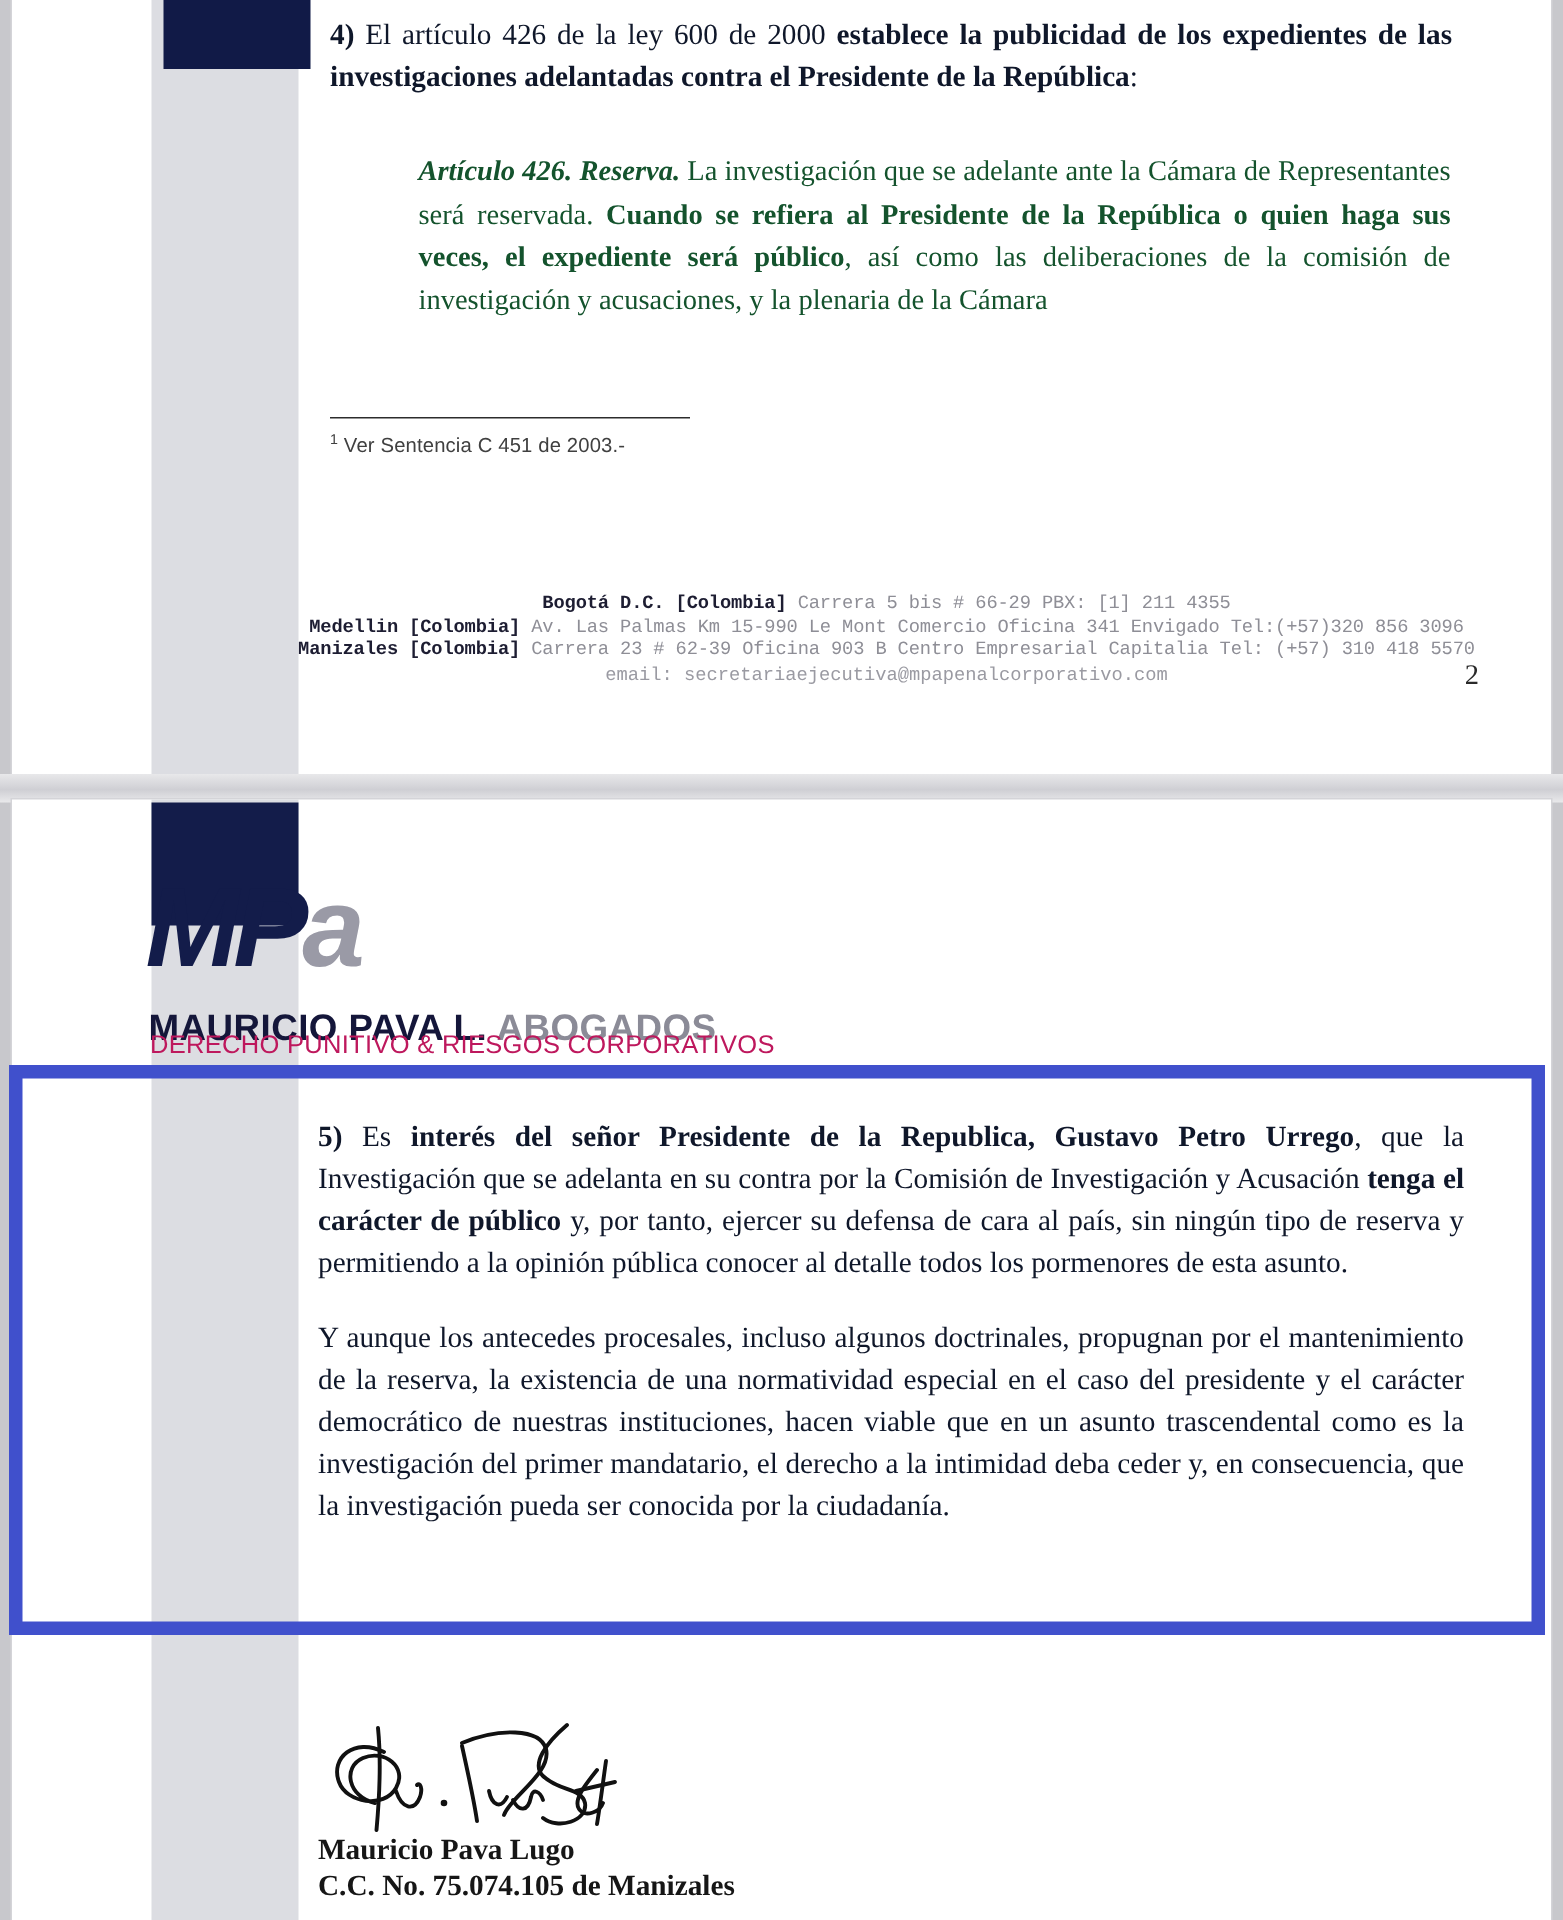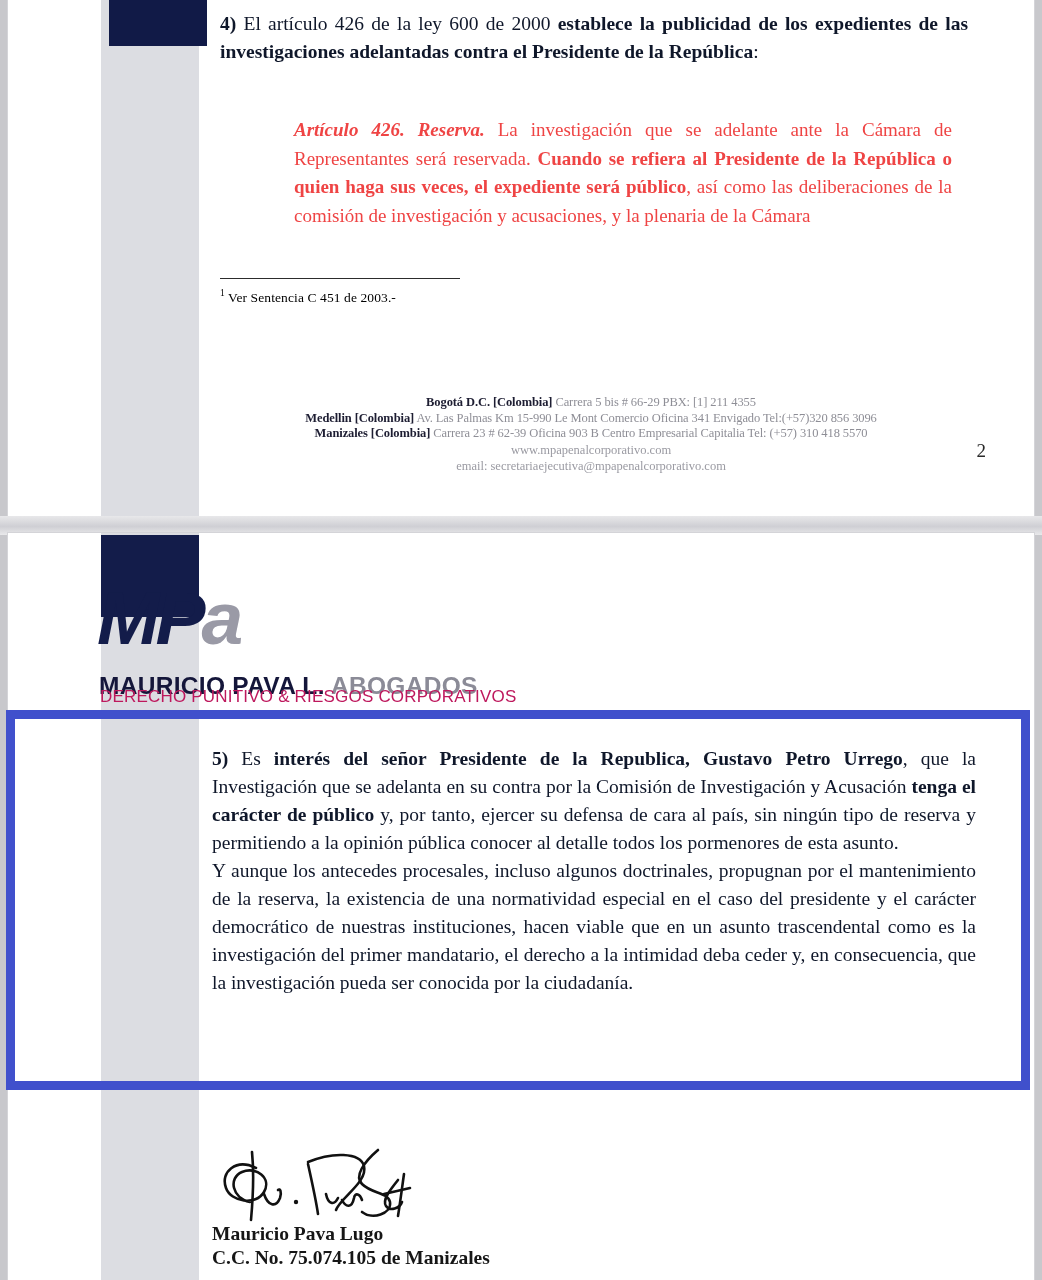--- a/index.html
+++ b/index.html
@@ -23,37 +23,37 @@
   
   .page-gap{position:absolute;left:0;right:0;top:516px;height:19px;
             background:linear-gradient(180deg,#e8e8ea 0%,#cfcfd4 55%,#e9e9eb 100%);}
 
   
   .content{position:absolute;left:212px;right:66px;}
   p.body{
     margin:0;font-size:19.5px;line-height:28px;color:#0f172a;
     text-align:justify;
   }
-  p.body + p.body{}
+  p.body + p.body{margin-top:22px;}
   .quote{
-    margin:16px;font-size:19px;line-height:28.5px;color:#ef4444;
+    margin:1px;font-size:19px;line-height:28.5px;color:#14532d;
     text-align:justify;padding-left:58px;
   }
   b, strong{font-weight:700;}
   .it-b{font-style:italic;font-weight:700;}
 
   
   .fn-rule{width:240px;height:0;border-top:1.6px solid #2c2c2c;}
-  .fn-text{margin:9px 0 0 0;font-family:Liberation Serif, serif;
-           font-size:13.5px;color:#000000;letter-spacing:.1px;}
+  .fn-text{margin:9px 0 0 0;font-family:Liberation Sans, sans-serif;
+           font-size:13.5px;color:#404040;letter-spacing:.1px;}
   .fn-text sup{font-size:9.5px;}
 
   
   .footer-wrap{position:absolute;left:180px;right:40px;text-align:center;
-               font-family:Liberation Serif, serif;}
+               font-family:Liberation Mono, monospace;}
   .footer-line{font-size:12.5px;line-height:15.5px;color:#8e8e96;
                white-space:nowrap;letter-spacing:-.1px;}
   .footer-line b{color:#1d1d32;font-weight:700;}
   .footer-web{font-size:12.5px;line-height:16px;color:#9a9aa2;}
   .page-num{position:absolute;right:48px;font-family:"Liberation Serif",serif;
             font-size:19px;color:#2a2a2a;}
   .navy-sq-1{position:absolute;left:101px;top:411px;width:98px;height:105px;
              background:#111a47;}
 
   
@@ -104,21 +104,20 @@
       <div class="fn-rule"></div>
       <p class="fn-text"><sup>1</sup><span> Ver Sentencia C 451 de 2003.-</span></p>
     </div>
 
     <div class="navy-sq-1"></div>
 
     <div class="footer-wrap" style="top:865px;">
       <div class="footer-line"><b>Bogotá D.C. [Colombia]</b><span> Carrera 5 bis # 66-29 PBX: [1] 211 4355</span></div>
       <div class="footer-line"><b>Medellin [Colombia]</b><span> Av. Las Palmas Km 15-990 Le Mont Comercio Oficina 341 Envigado Tel:(+57)320 856 3096</span></div>
       <div class="footer-line"><b>Manizales [Colombia]</b><span> Carrera 23 # 62-39 Oficina 903 B Centro Empresarial Capitalia Tel: (+57) 310 418 5570</span></div>
-      <div class="footer-web">www.mpapenalcorporativo.com</div>
       <div class="footer-web">email: secretariaejecutiva@mpapenalcorporativo.com</div>
     </div>
     <div class="page-num" style="top:910px;">2</div>
   </div>
 
   <div class="page-gap"></div>
 
   <div class="page page-2">
     <div class="gray-band"></div>
   </div>

